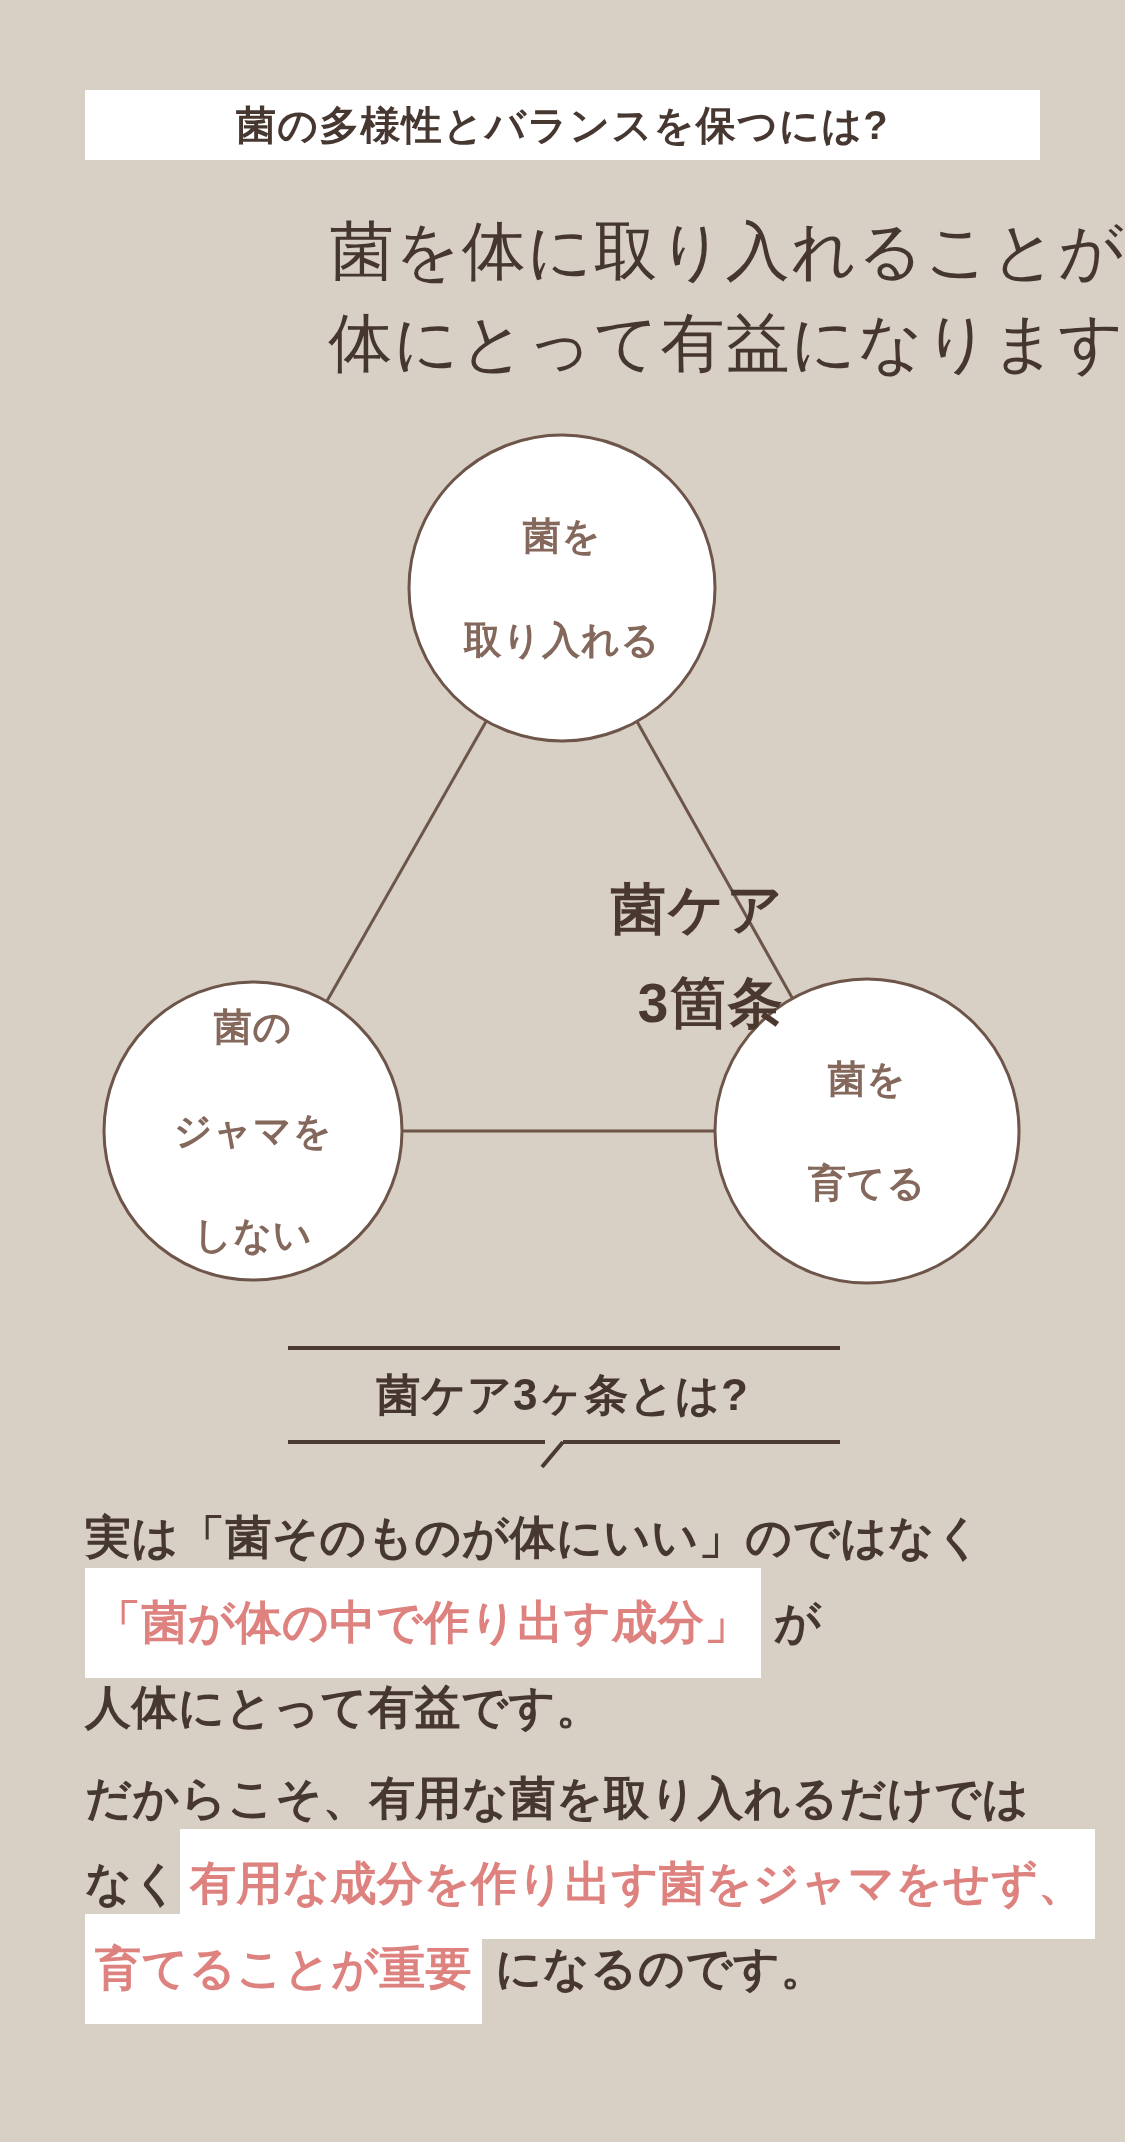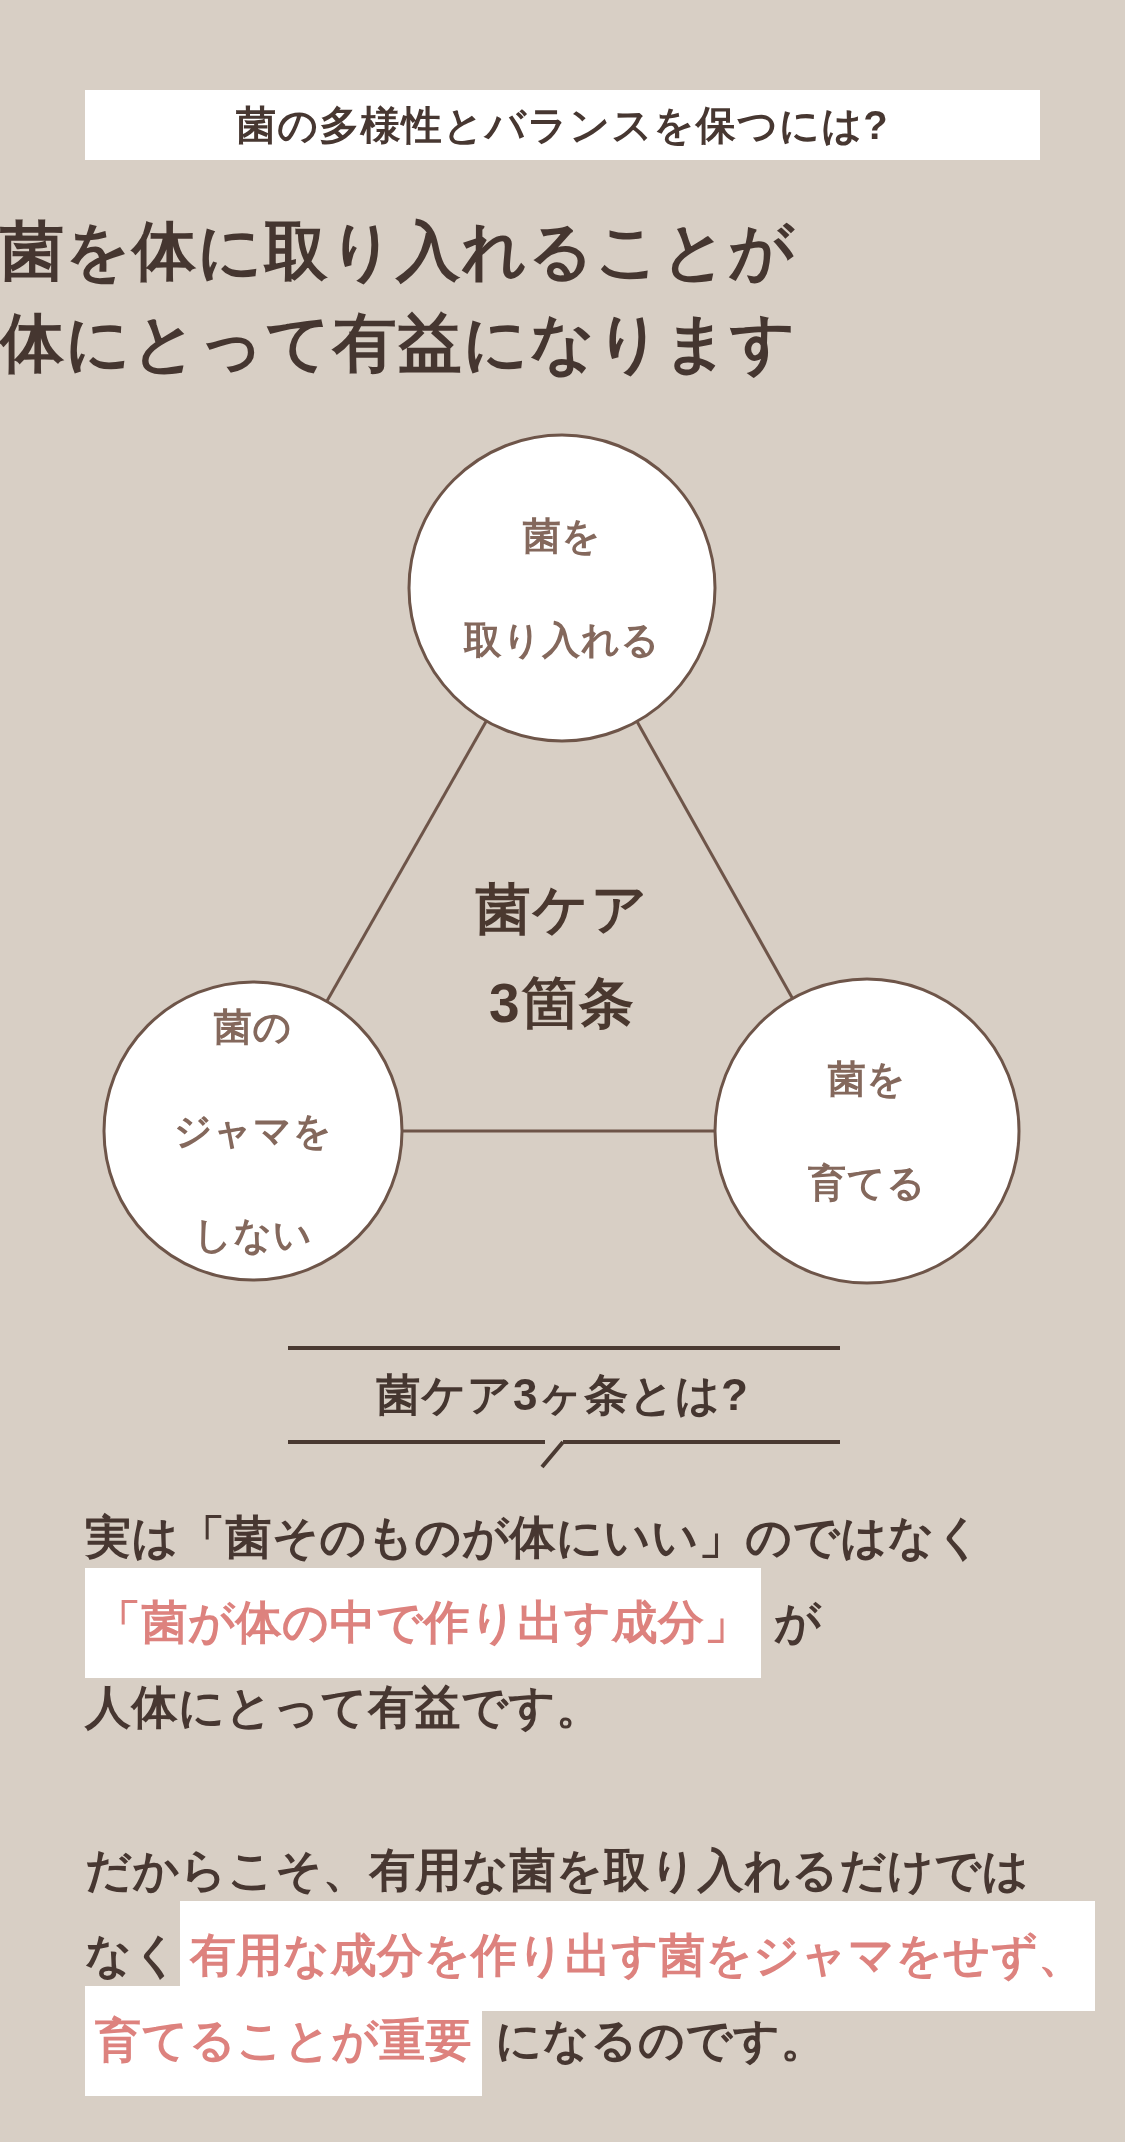--- a/index.html
+++ b/index.html
@@ -28,23 +28,23 @@
     font-weight:600;
     letter-spacing:0.03em;
     color:#473731;
   }
 
   
   .main-title{
     position:absolute;
     left:0; top:205px;
     width:100%;
-    text-align:left;
+    text-align:right;
     font-size:64px;
-    font-weight:700;
+    font-weight:400;
     letter-spacing:0.02em;
     line-height:92px;
     color:#453630;
   }
 
   
   .diagram-svg{
     position:absolute;
     left:0; top:420px;
   }
@@ -63,21 +63,21 @@
     gap:44px;
   }
   .circle-label.top{ left:407px; top:433px; width:310px; height:310px; }
   .circle-label.left{ left:103px; top:981px; width:300px; height:300px; }
   .circle-label.right{ left:714px; top:978px; width:306px; height:306px; }
 
   .diagram-center{
     position:absolute;
     left:340px; top:862px;
     width:445px;
-    text-align:center;
+    text-align:right;
     font-size:55px;
     font-weight:600;
     line-height:94px;
     color:#4a382f;
     letter-spacing:0.04em;
   }
 
   
   .rule-top{
     position:absolute;
@@ -104,21 +104,21 @@
   .body-block{
     position:absolute;
     left:85px;
     width:990px;
     color:#473731;
     font-size:46px;
     font-weight:600;
     letter-spacing:0.01em;
   }
   .body-block.p1{ top:1495px; }
-  .body-block.p2{ top:1828px; }
+  .body-block.p2{ top:1756px; }
   .body-line{
     height:85px;
     display:flex;
     align-items:center;
     white-space:pre;
   }
   .body-line .hl{
     background:#ffffff;
     color:#dd827e;
     padding:24px 10px;

